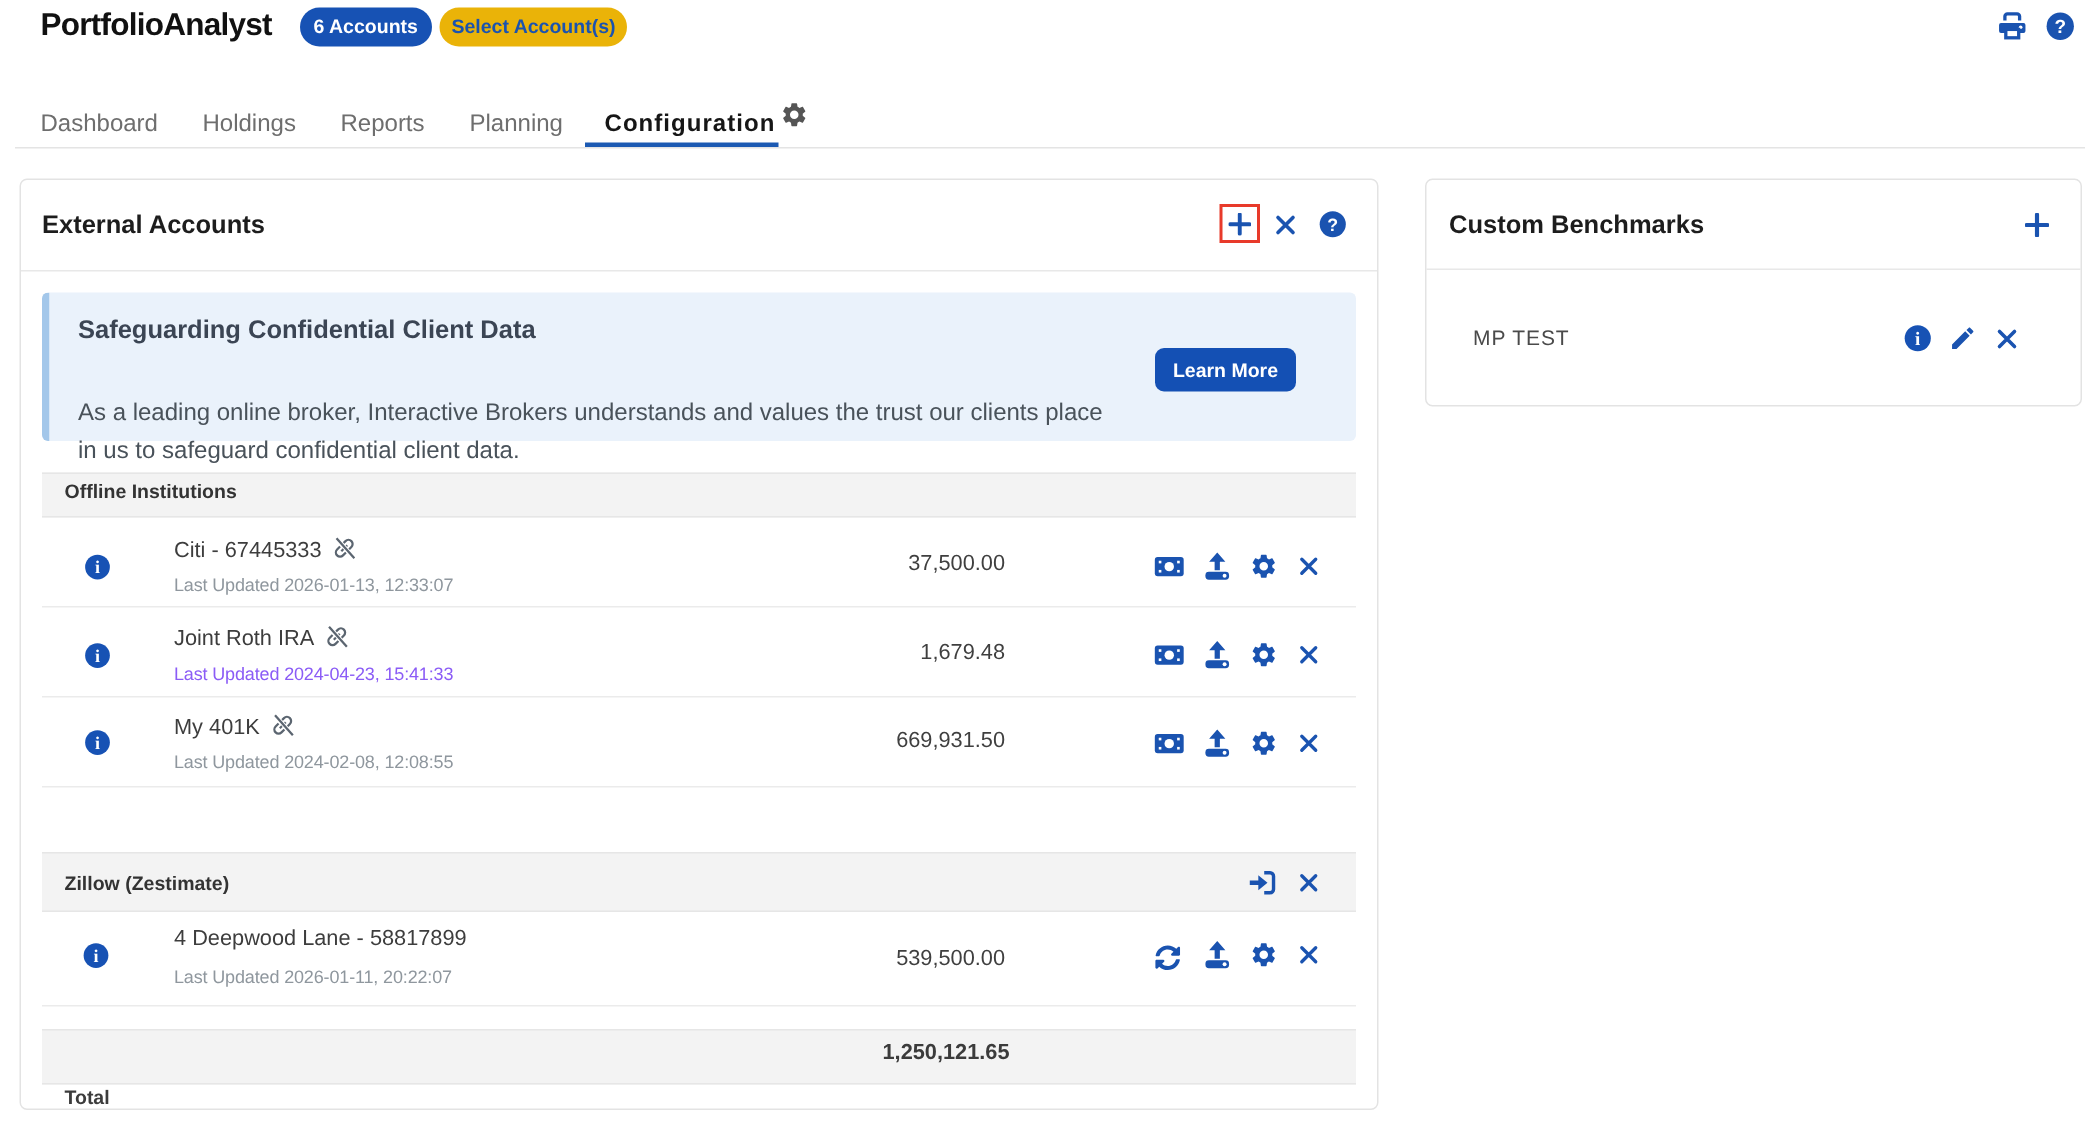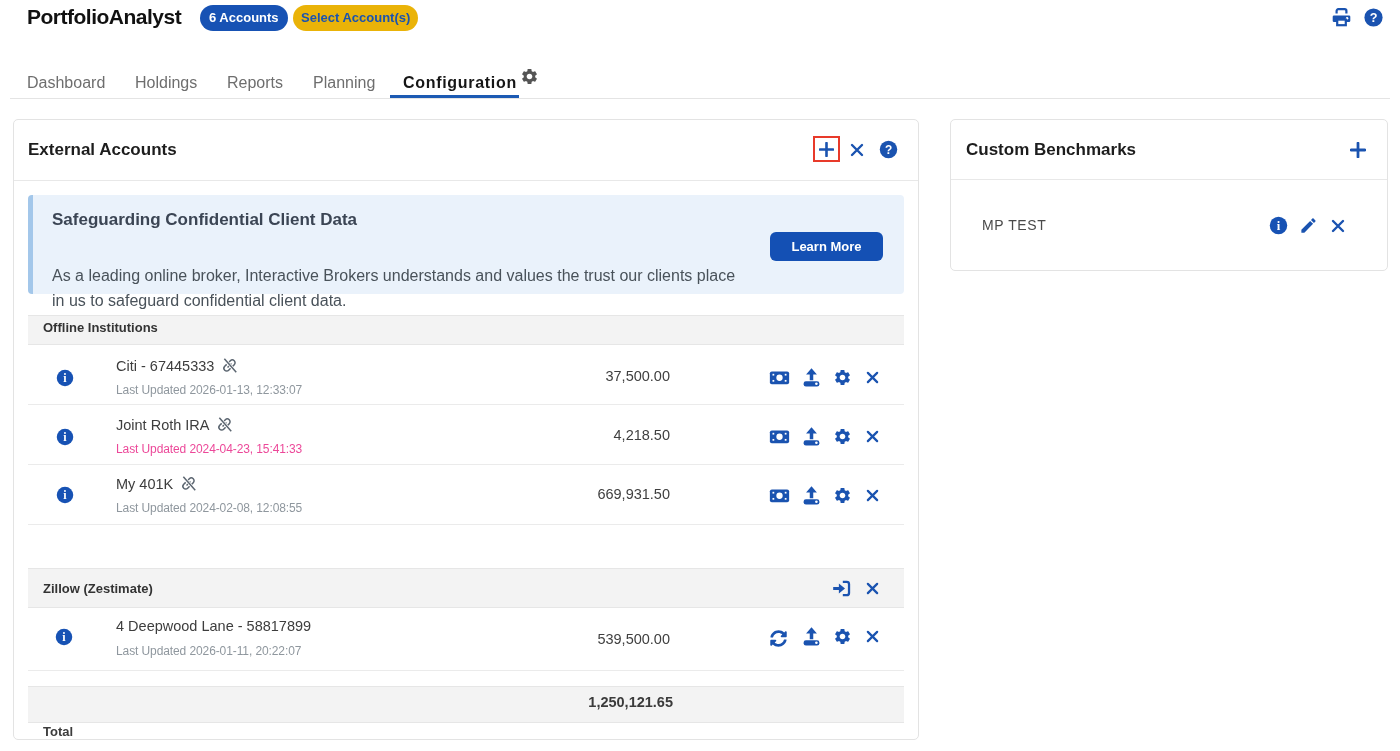--- a/index.html
+++ b/index.html
@@ -97,21 +97,21 @@
 </svg>
 <svg class="abs" style="left:879px; top:140px;" width="19" height="19" viewBox="0 0 24 24">
   <circle cx="12" cy="12" r="11" fill="#1a53b0"></circle>
   <text x="12" y="17.3" text-anchor="middle" font-family="Liberation Sans" font-size="15" font-weight="bold" fill="#fff">?</text>
 </svg>
 <div class="abs" style="left:14px; top:180px; width:904px; height:1px; background:#e8e8e8;"></div>
 
 <div class="abs" style="left:28px; top:195px; width:876px; height:99px; background:#eaf2fb; border-left:5px solid #a3c7ea; border-radius:4px;"></div>
 <div class="abs" style="left:52px; top:210px; font-size:17px; font-weight:bold; color:#3b4554;">Safeguarding Confidential Client Data</div>
 <div class="abs" style="left:52px; top:232px; font-size:16px; color:#49525a; line-height:24.5px; width:690px;margin-top:32px;">As a leading online broker, Interactive Brokers understands and values the trust our clients place in us to safeguard confidential client data.</div>
-<div class="abs" style="left:770px; top:232px; width:113px; height:29px; background:#1450b4; border-radius:6px; color:#fff; font-size:13px; font-weight:bold; line-height:29px; text-align:center;">Learn More</div>
+<div class="abs" style="left:770px; top:232px; width:94px; height:29px; background:#1450b4; border-radius:6px; color:#fff; font-size:13px; font-weight:bold; line-height:29px; text-align:center;">Learn More</div>
 
 <div class="abs" style="left:28px; top:315px; width:876px; height:30px; background:#f3f3f3; border-top:1px solid #e6e6e6; border-bottom:1px solid #e6e6e6;"></div>
 <div class="abs" style="left:43px; top:320px; font-size:13px; font-weight:bold; color:#333;">Offline Institutions</div>
 
 <svg class="abs" style="left:56px; top:369px;" width="18" height="18">
     <use href="#i-info"></use>
   </svg>
 <div class="abs" style="left:116px; top:356px; font-size:14.5px; color:#3d3d3d;">Citi - 67445333 <svg style="display:inline-block;vertical-align:-4px;margin-left:2px;" width="19" height="19">
       <use href="#i-unlink"></use>
     </svg></div>
@@ -130,22 +130,22 @@
     <use href="#i-x"></use>
   </svg>
 <div class="abs" style="left:28px; top:404px; width:876px; height:1px; background:#ebebeb;"></div>
 
 <svg class="abs" style="left:56px; top:428px;" width="18" height="18">
     <use href="#i-info"></use>
   </svg>
 <div class="abs" style="left:116px; top:415px; font-size:14.5px; color:#3d3d3d;">Joint Roth IRA <svg style="display:inline-block;vertical-align:-4px;margin-left:2px;" width="19" height="19">
       <use href="#i-unlink"></use>
     </svg></div>
-<div class="abs" style="left:116px; top:442px; font-size:12px; letter-spacing:-0.1px; color:#ec4899;">Last Updated 2024-04-23, 15:41:33</div>
-<div class="abs" style="left:470px; top:427px; width:200px; text-align:right; font-size:14.5px; color:#3f3f3f;">4,218.50</div>
+<div class="abs" style="left:116px; top:442px; font-size:12px; letter-spacing:-0.1px; color:#8b5cf6;">Last Updated 2024-04-23, 15:41:33</div>
+<div class="abs" style="left:470px; top:427px; width:200px; text-align:right; font-size:14.5px; color:#3f3f3f;">1,679.48</div>
 <svg class="abs" style="left:769px; top:426px;" width="21" height="21">
     <use href="#i-money"></use>
   </svg>
 <svg class="abs" style="left:801px; top:426px;" width="21" height="21">
     <use href="#i-upload"></use>
   </svg>
 <svg class="abs" style="left:833px; top:427px;" width="19" height="19">
     <use href="#i-gear"></use>
   </svg>
 <svg class="abs" style="left:866px; top:430px;" width="13" height="13">

